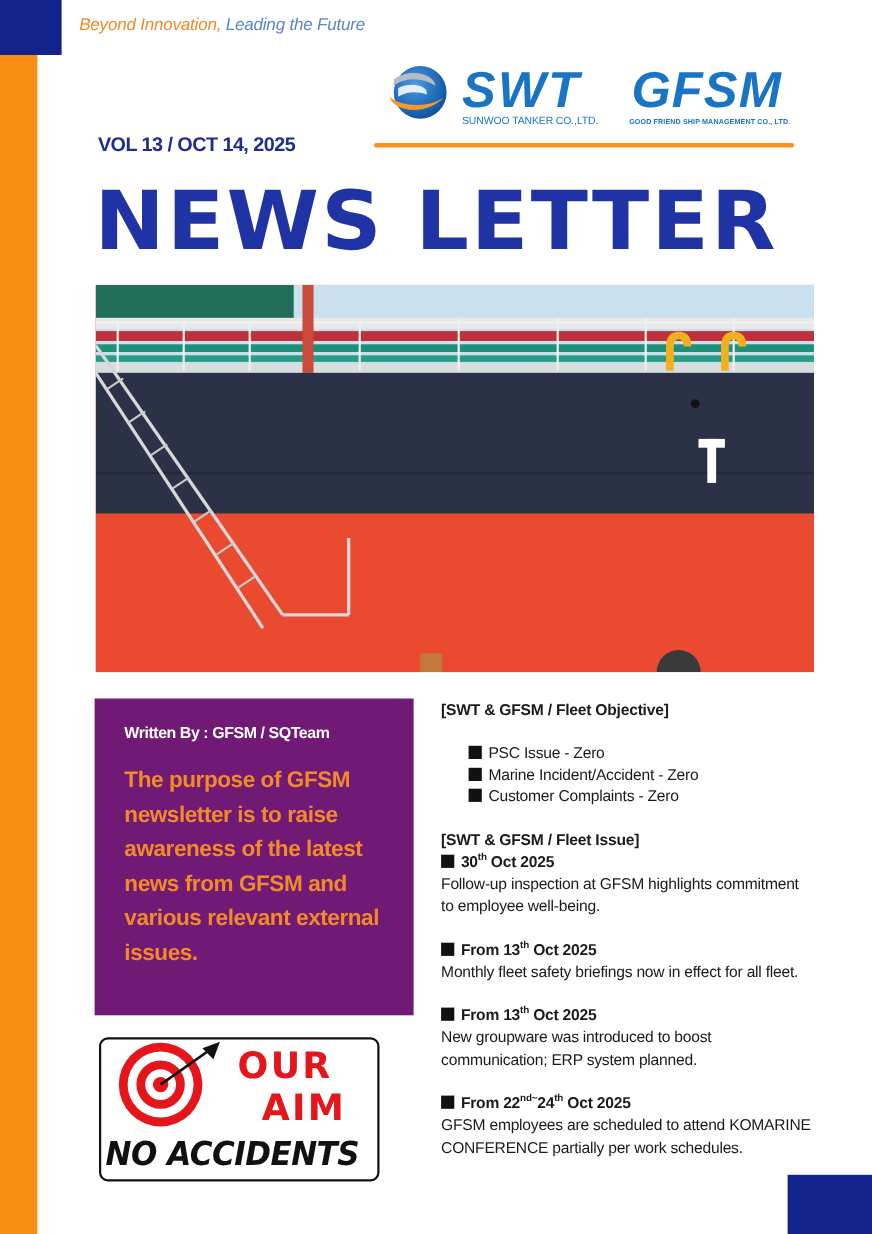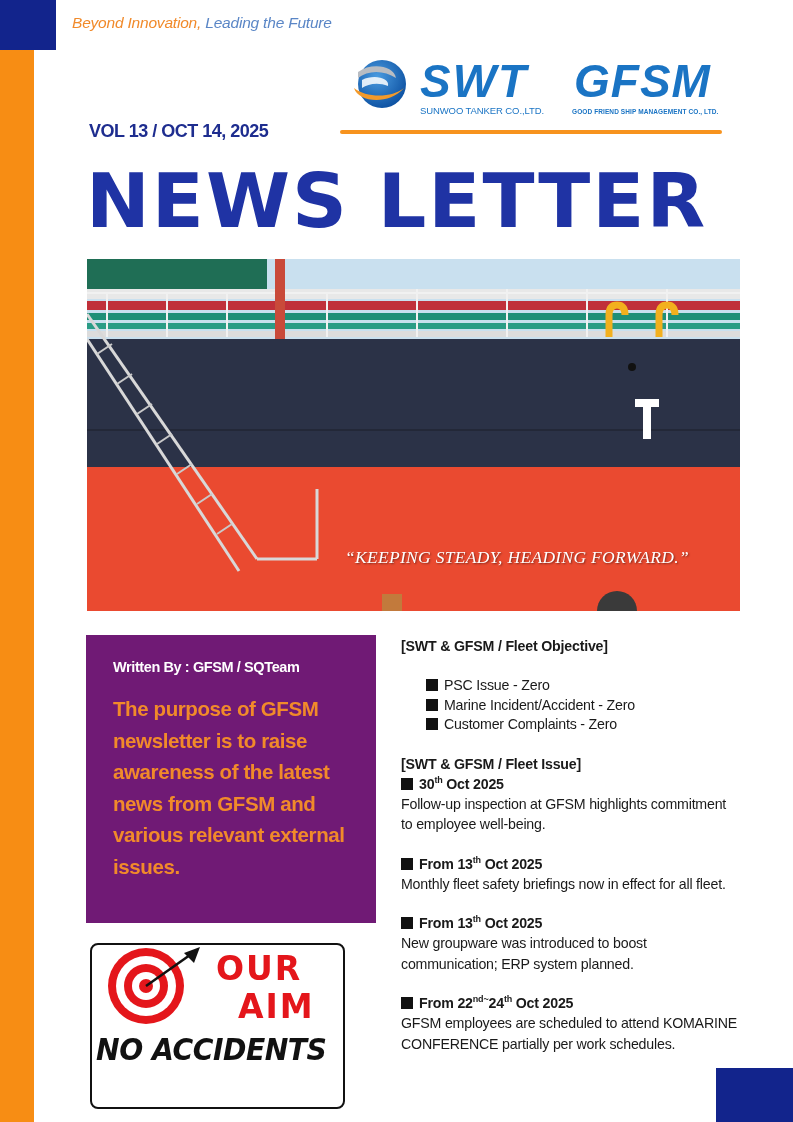--- a/index.html
+++ b/index.html
@@ -27,21 +27,21 @@
   .title { position:absolute; left:86px; top:158px; font-family:"DejaVu Sans", sans-serif; font-size:74px; font-weight:bold; color:#1f33a4; letter-spacing:2px; line-height:86px; white-space:nowrap; transform:scaleX(1.03); transform-origin:left top; }
 
   .hero { position:absolute; left:87px; top:259px; width:653px; height:352px; overflow:hidden; background:#e94a32; }
   .hero svg { position:absolute; left:0; top:0; }
   .hero-quote { position:absolute; left:258px; top:288px; font-family:"Liberation Serif", serif; font-style:italic; font-size:17.5px; color:#ffffff; letter-spacing:0.3px; text-shadow:1px 1px 2px rgba(0,0,0,0.45); white-space:nowrap; }
 
   .purpose-box { position:absolute; left:86px; top:635px; width:290px; height:288px; background:#701a75; padding:24px 24px 0 27px; }
   .written-by { font-size:14.5px; font-weight:bold; color:#ffffff; letter-spacing:-0.4px; }
   .purpose-text { margin-top:18px; font-size:20.5px; font-weight:bold; color:#f18a2a; line-height:31.5px; letter-spacing:-0.4px; }
 
-  .aim-sign { position:absolute; left:90px; top:943px; width:255px; height:166px; border:2.5px solid #111; border-radius:8px; background:#fff; overflow:hidden; }
+  .aim-sign { position:absolute; left:90px; top:943px; width:255px; height:131px; border:2.5px solid #111; border-radius:8px; background:#fff; overflow:hidden; }
   .aim-sign svg { position:absolute; left:0; top:0; }
   .aim-our { position:absolute; left:124px; top:6px; font-family:"DejaVu Sans", sans-serif; font-size:33px; font-weight:bold; color:#e4161b; letter-spacing:2px; line-height:36px; }
   .aim-aim { position:absolute; left:146px; top:44px; font-family:"DejaVu Sans", sans-serif; font-size:33px; font-weight:bold; color:#e4161b; letter-spacing:2px; line-height:36px; }
   .aim-no { position:absolute; left:4px; top:88px; font-family:"DejaVu Sans", sans-serif; font-size:30px; font-weight:bold; font-style:italic; color:#111; letter-spacing:-0.5px; line-height:34px; white-space:nowrap; transform:scaleX(0.94); transform-origin:left top; }
 
   .right-col { position:absolute; left:401px; top:636px; width:370px; color:#1a1a1a; font-size:14.2px; letter-spacing:-0.2px; }
   .sec-head { font-weight:bold; line-height:20px; }
   .bullet { display:inline-block; width:12px; height:12px; background:#111; margin-right:6px; vertical-align:-1px; }
   .line { line-height:19.5px;padding-left:25px; }
   .gap-a { height:20px; }
@@ -124,21 +124,20 @@
         <line x1="30" y1="125" x2="45" y2="115"></line>
       <line x1="50" y1="155" x2="65" y2="145"></line>
         <line x1="70" y1="185" x2="85" y2="175"></line>
       <line x1="90" y1="215" x2="105" y2="205"></line>
         <line x1="110" y1="245" x2="125" y2="235"></line>
       <line x1="130" y1="275" x2="145" y2="265"></line>
     </g>
     <rect x="295" y="335" width="20" height="17" fill="#c27a3c"></rect>
     <circle cx="530" cy="352" r="20" fill="#3a3a3a"></circle>
   </svg>
-  <div class="hero-quote">“KEEPING STEADY, HEADING FORWARD.”</div>
 </div>
 
 <div class="purpose-box">
   <div class="written-by">Written By : GFSM / SQTeam</div>
   <div class="purpose-text">The purpose of GFSM newsletter is to raise awareness of the latest news from GFSM and various relevant external issues.</div>
 </div>
 
 <div class="aim-sign">
   <svg width="255" height="131" viewBox="0 0 255 131">
     <circle cx="54" cy="41" r="38" fill="#e4161b"></circle>

